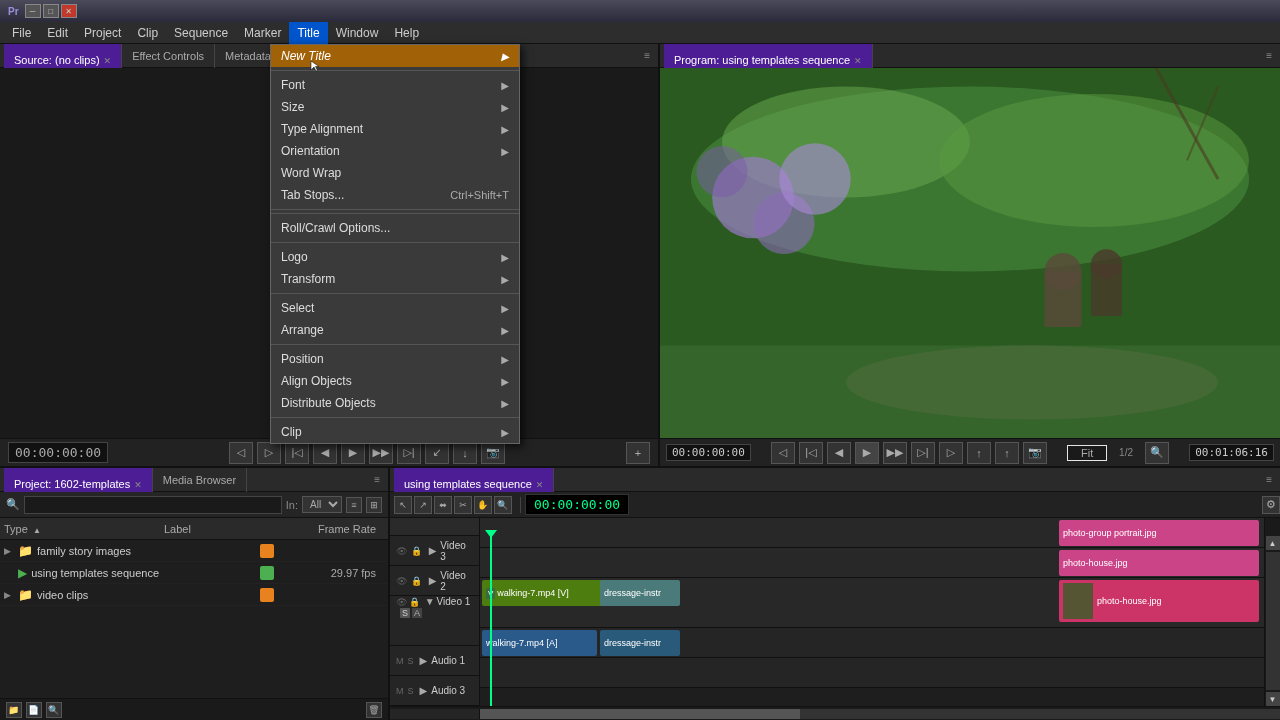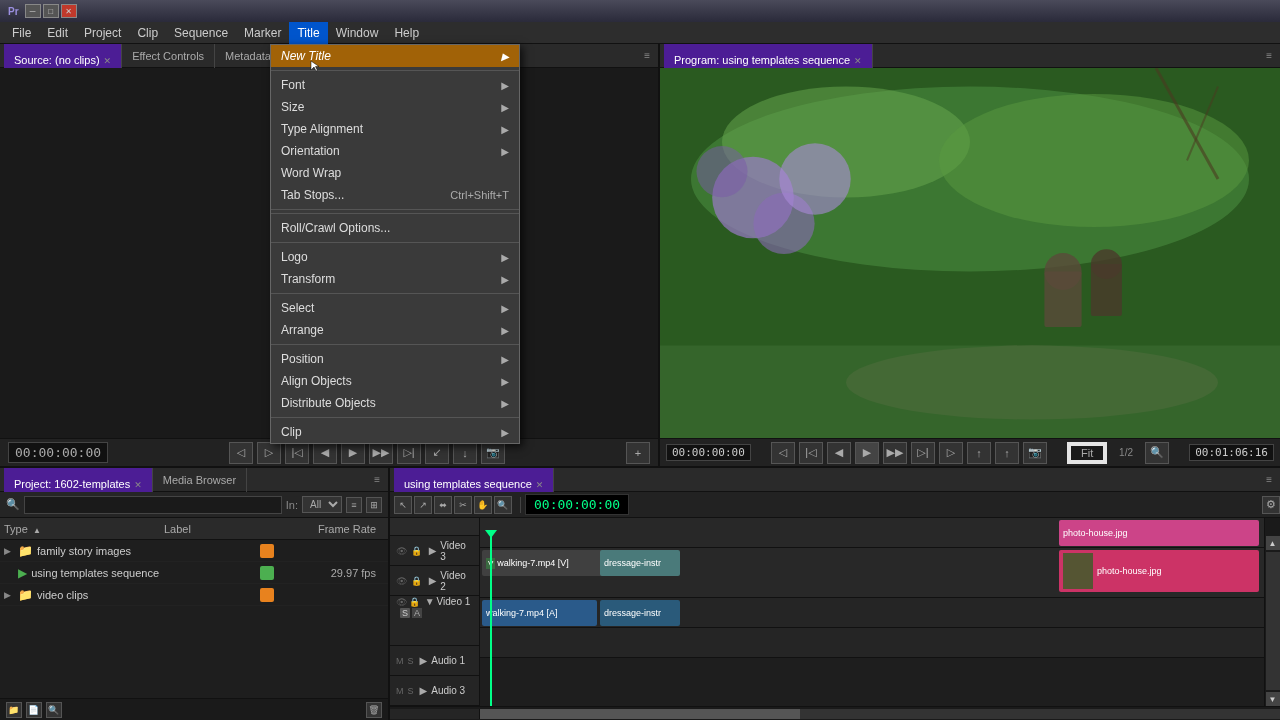--- a/index.html
+++ b/index.html
@@ -452,21 +452,21 @@
       justify-content: center;
       cursor: pointer;
       color: #aaa;
       font-size: 11px;
     }
 
     .zoom-display {
       font-size: 11px;
       color: #aaa;
       background: #1a1a1a;
-      border: 4px solid #e5e5e5;
+      border: 1px solid #e5e5e5;
       padding: 1px 6px;
       min-width: 40px;
       text-align: center;
     }
 
     .timecode-display {
       font-family: monospace;
       font-size: 14px;
       color: #00ff88;
       background: #000;
@@ -744,30 +744,36 @@
           </div>
         </div>
 
         <div class="track-content">
 
 
           <div style="position:absolute;left:10px;top:18px;width:2px;height:100%;background:#00ff88;z-index:10;pointer-events:none;">
             <div style="position:absolute;top:-6px;left:-5px;width:0;height:0;border-left:6px solid transparent;border-right:6px solid transparent;border-top:8px solid #00ff88;"></div>
           </div>
 
+          <div class="track-row" style="background:#282828;">
+
+            <div class="clip-block" style="right:5px;left:auto;background:#cc4488;width:200px;">
+              photo-group portrait.jpg
+            </div>
+          </div>
 
           <div class="track-row" style="background:#282828;">
             <div class="clip-block" style="right:5px;left:auto;background:#cc4488;width:200px;">
               photo-house.jpg
             </div>
           </div>
 
           <div class="track-row" style="background:#282828;height:50px;">
 
-            <div class="clip-block" style="left:2px;width:126px;background:#404040;">
+            <div class="clip-block" style="left:2px;width:126px;background:#4d7c0f;">
               <span style="background:#3a6a40;padding:1px 2px;margin-right:2px;font-size:8px;">V</span>
               walking-7.mp4 [V]
             </div>
 
             <div class="clip-block" style="left:120px;width:80px;background:#4a7a7a;">
               dressage-instr
             </div>
 
             <div class="clip-block" style="right:5px;left:auto;background:#cc3366;width:200px;height:42px;">
               <div style="display:flex;align-items:center;height:100%;">

